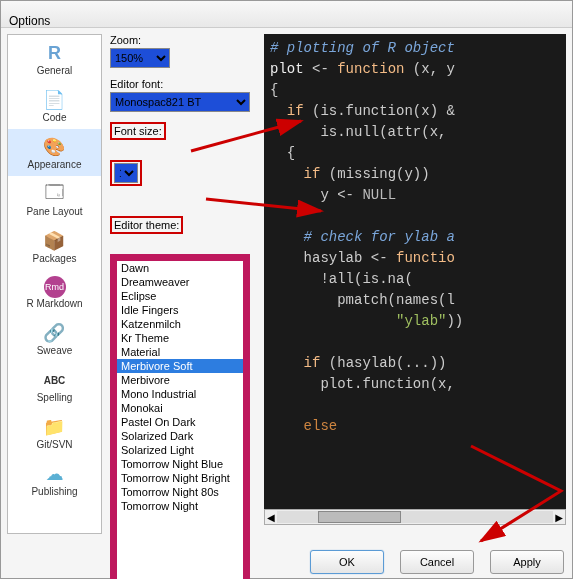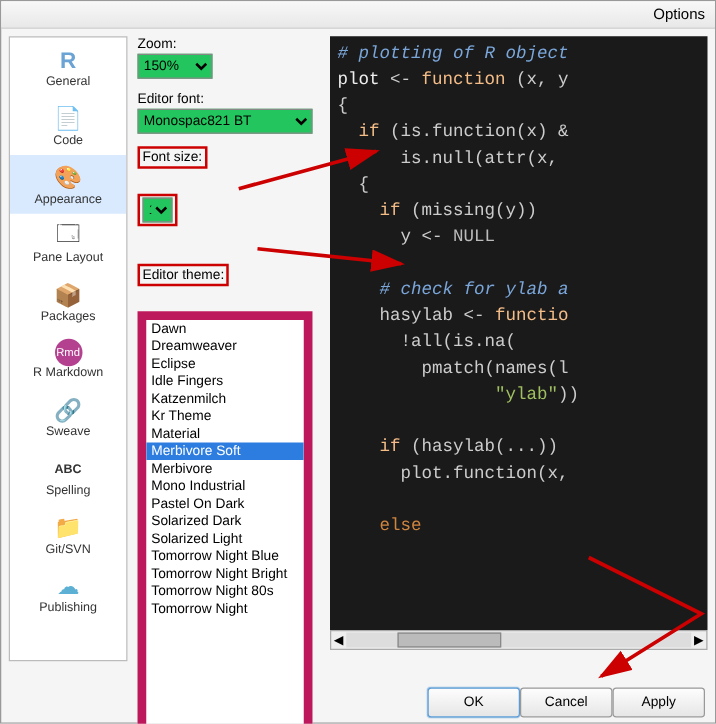--- a/index.html
+++ b/index.html
@@ -15,24 +15,23 @@
   .dialog {
     width: 573px;
     height: 579px;
     background: #f5f5f5;
     border: 1px solid #999;
     position: relative;
   }
   .titlebar {
     height: 22px;
     background: linear-gradient(#f8f8f8,#e8e8e8);
-    padding: 3px 8px;
+    padding: 13px 8px;
     font-size: 12px;
     border-bottom: 1px solid #ccc;
-    text-align: right;
   }
   .body {
     display: flex;
     height: 512px;
   }
   .sidebar {
     width: 95px;
     background: #fff;
     border: 1px solid #bbb;
     margin: 6px;
@@ -52,21 +51,21 @@
     width: 24px; height: 24px;
     display: flex; align-items: center; justify-content: center;
     font-size: 18px;
   }
   .midcol {
     width: 155px;
     padding: 6px 2px;
   }
   .lbl { font-size:11px; margin-bottom:2px; }
   .boxed { border: 2.5px solid #c00; padding: 1px 2px; display:inline-block; margin-bottom:20px;}
-  select { font-size:11px; background:#22c55e; border:1px solid #888; height:20px;}
+  select { font-size:11px; background:#1d4ed8; border:1px solid #888; height:20px;}
   .zoom-sel { width: 60px; }
   .font-sel { width: 140px; }
   .size-sel { width: 24px; }
   .theme-list {
     border:7px solid #be185d;
     background:#fff;
     width: 140px;
     height: 348px;
     overflow-y: auto;
     font-size:11px;
@@ -106,21 +105,21 @@
     justify-content:space-between;
     font-size:10px;
     padding:0 2px;
   }
   .hscroll .track { flex:1; height:12px; background:#ddd; margin:0 2px; position:relative;}
   .hscroll .thumb { position:absolute; left:15%; width:30%; height:100%; background:#bbb; border:1px solid #888;}
   .footer {
     position:absolute;
     bottom:4px; right:8px;
     display:flex;
-    gap:0;
+    gap:16px;
   }
   .btn {
     width: 74px; height:24px;
     background:linear-gradient(#fdfdfd,#e6e6e6);
     border:1px solid #999;
     border-radius:3px;
     font-size:11px;
     cursor:pointer;
   }
   .btn.ok { border:1px solid #5b9bd5; box-shadow:0 0 1px #5b9bd5;}
@@ -201,20 +200,21 @@
           <div class="theme-item">Dawn</div>
           <div class="theme-item">Dreamweaver</div>
           <div class="theme-item">Eclipse</div>
           <div class="theme-item">Idle Fingers</div>
           <div class="theme-item">Katzenmilch</div>
           <div class="theme-item">Kr Theme</div>
           <div class="theme-item">Material</div>
           <div class="theme-item sel">Merbivore Soft</div>
           <div class="theme-item">Merbivore</div>
           <div class="theme-item">Mono Industrial</div>
+          <div class="theme-item">Monokai</div>
           <div class="theme-item">Pastel On Dark</div>
           <div class="theme-item">Solarized Dark</div>
           <div class="theme-item">Solarized Light</div>
           <div class="theme-item">Tomorrow Night Blue</div>
           <div class="theme-item">Tomorrow Night Bright</div>
           <div class="theme-item">Tomorrow Night 80s</div>
           <div class="theme-item">Tomorrow Night</div>
         </div>
     </div>
 

